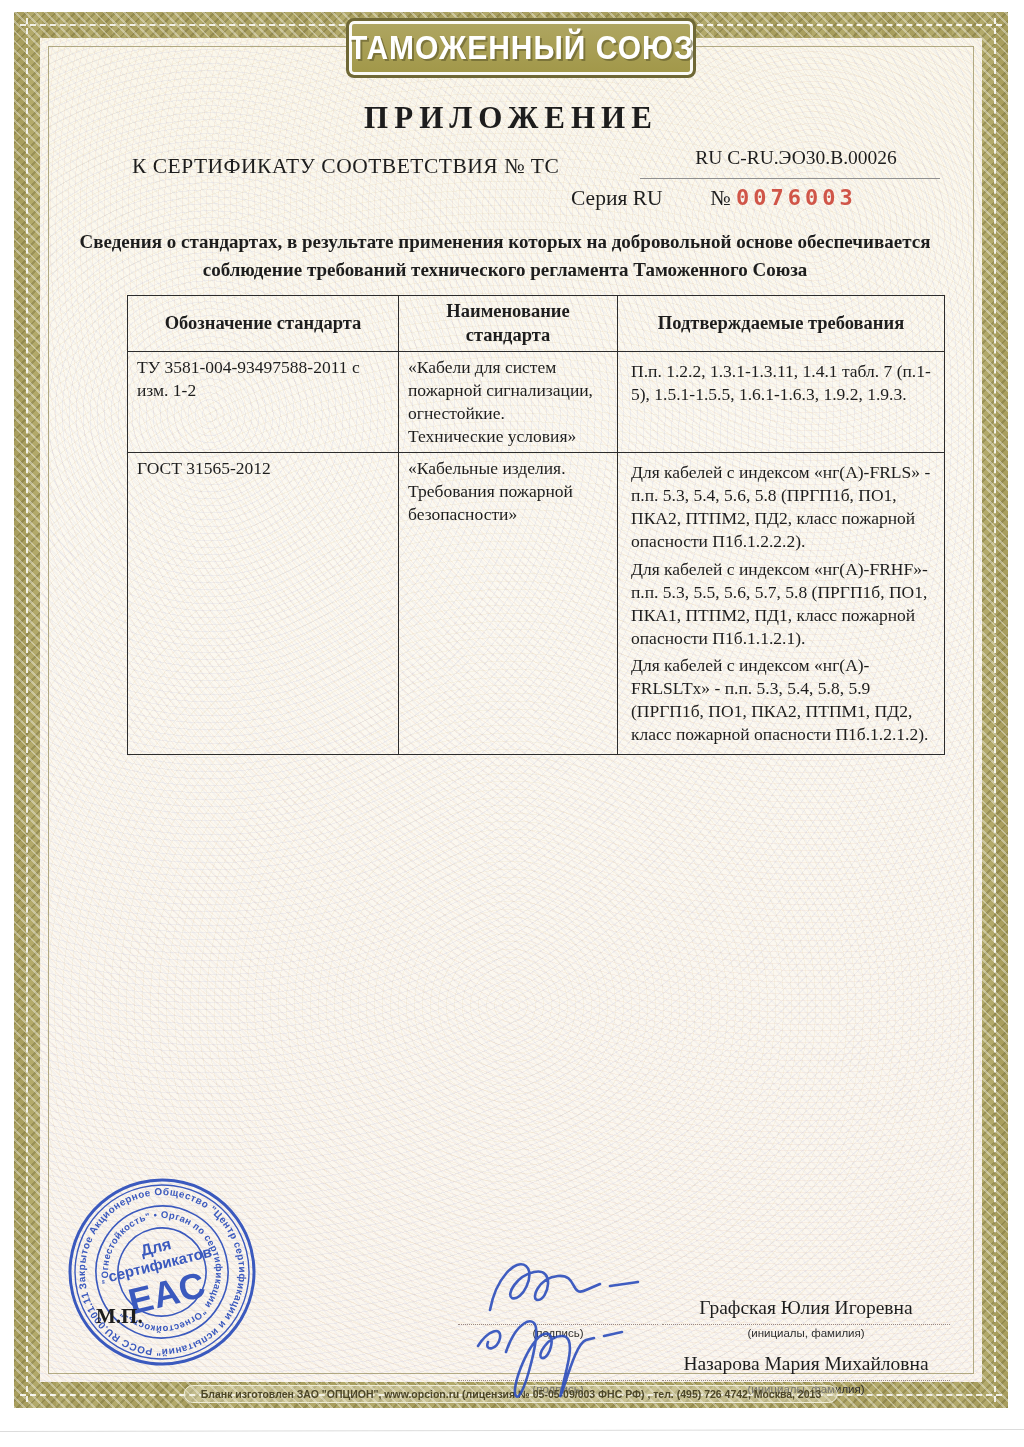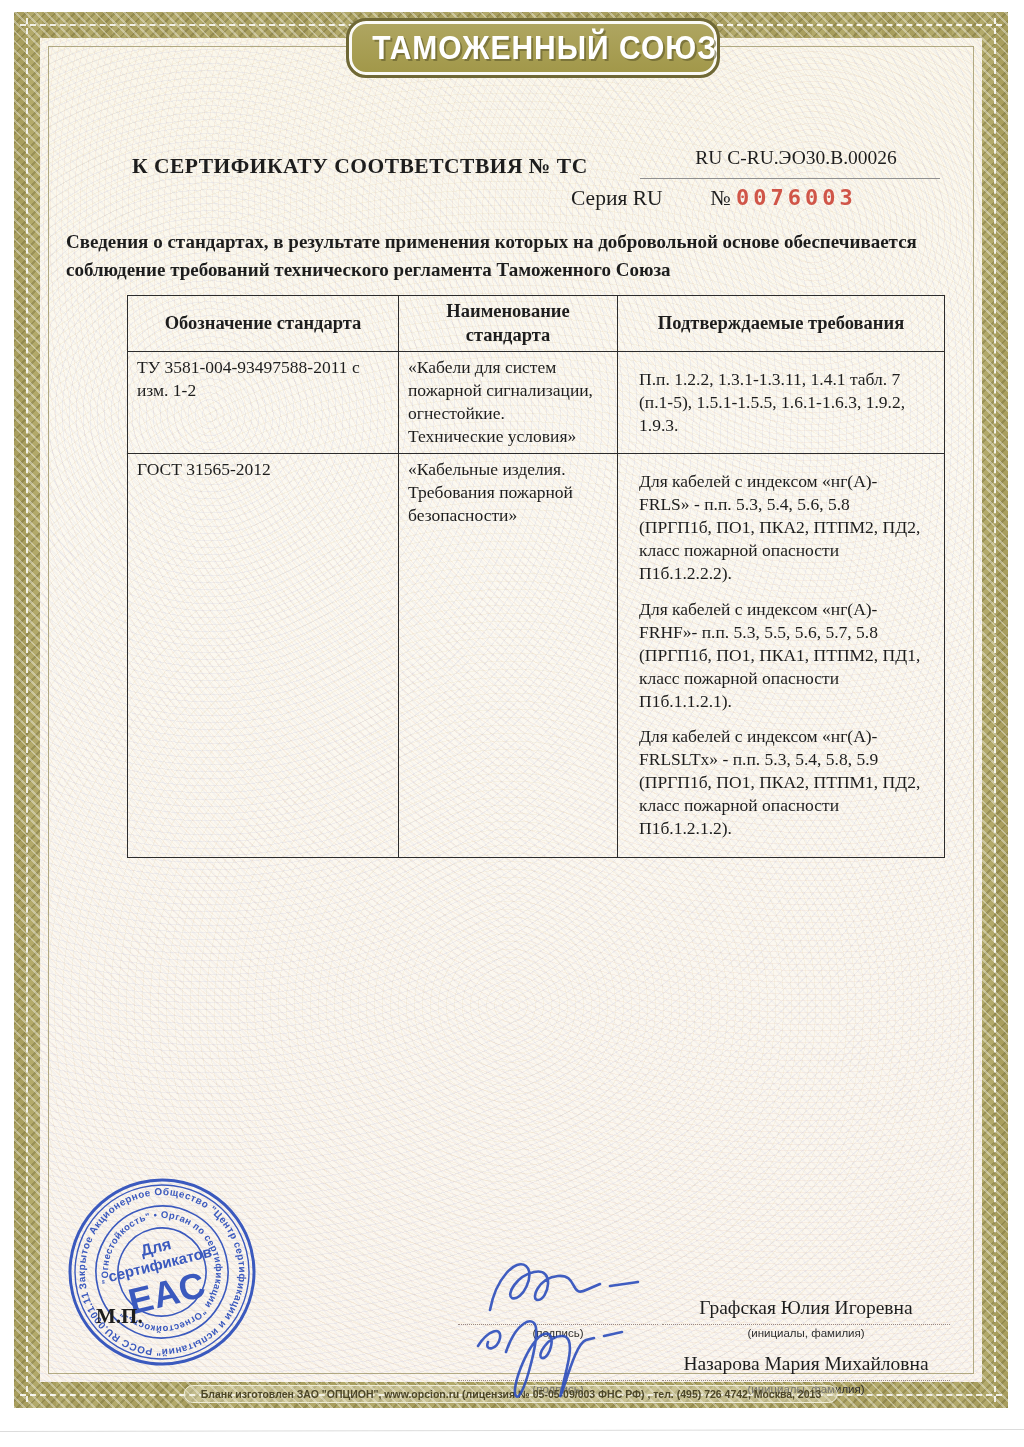--- a/index.html
+++ b/index.html
@@ -30,72 +30,72 @@
       repeating-linear-gradient(48deg, rgba(120,130,200,0.05) 0 2px, rgba(0,0,0,0) 2px 6px),
       linear-gradient(180deg,#fbf7ea 0%,#fcf9f0 30%,#fbf6ee 100%);
   }
   .inner-line{position:absolute;inset:8px;border:1px solid rgba(140,130,75,0.65);pointer-events:none;}
   .scan-line{position:absolute;left:0;top:1430px;width:100%;height:1px;background:rgba(60,60,60,0.18);transform:rotate(-0.12deg);}
 
   
   .banner{
     position:absolute;left:332px;top:6px;width:344px;height:54px;
     background:linear-gradient(180deg,#afa662 0%,#a19748 100%);
-    border:3px solid #6f6836;border-radius:20px;
+    border:3px solid #6f6836;border-radius:8px;
     box-shadow:inset 0 0 0 3px rgba(255,255,255,0.95);
-    display:flex;align-items:center;justify-content:flex-end;padding-left:24px;
+    display:flex;align-items:center;justify-content:flex-start;
   }
   .banner span{
     font-family:"Liberation Sans","DejaVu Sans",sans-serif;
     font-weight:800;font-size:30px;letter-spacing:1px;color:#ffffff;
     transform:scaleY(1.12);text-shadow:2px 2px 0 rgba(90,84,40,0.55);
     white-space:nowrap;
   }
 
   
   .title{
     position:absolute;left:0;top:88px;width:100%;text-align:center;
     font-size:31px;font-weight:700;letter-spacing:6px;
   }
   .subtitle{
     position:absolute;left:118px;top:142px;width:530px;
-    font-size:21.5px;font-weight:700;letter-spacing:0.5px;white-space:nowrap;
+    font-size:21.5px;font-weight:400;letter-spacing:0.5px;white-space:nowrap;
   }
   .certnum{
     position:absolute;left:632px;top:135px;width:300px;text-align:center;
     font-size:19.5px;font-weight:400;white-space:nowrap;
   }
   .certnum-line{position:absolute;left:626px;top:166px;width:300px;border-bottom:1px solid #8f8f8f;}
   .series-row{position:absolute;left:0;top:174px;width:100%;height:30px;font-size:21.5px;}
   .series-label{position:absolute;left:557px;}
   .series-no{position:absolute;left:696px;}
   .serial{
     position:absolute;left:722px;top:-1px;
     font-family:"DejaVu Sans Mono","Liberation Mono",monospace;
     font-weight:700;font-size:22px;letter-spacing:4px;color:#d05548;
   }
   .intro{
-    position:absolute;left:52px;top:216px;width:866px;
+    position:absolute;left:58px;top:216px;width:866px;text-align:center;
     font-size:19px;font-weight:700;line-height:1.45;
   }
 
   
   .std-table{
     position:absolute;left:113px;top:283px;width:817px;height:460px;
     border-collapse:collapse;table-layout:fixed;
     font-size:17.5px;line-height:1.32;
   }
   .std-table th,.std-table td{
     border:1.6px solid #2c2c2c;padding:4px 9px;vertical-align:top;
     background:rgba(255,255,255,0.0);
   }
   .std-table th{font-size:18.5px;font-weight:700;text-align:center;vertical-align:middle;padding:3px 6px;}
   .col-desig{width:271px;} .col-name{width:219px;} .col-req{width:327px;}
   .pre{white-space:pre-line;}
-  .req p{margin:12px;}
+  .req p{margin:4px;}
 
   
   .stamp{position:absolute;left:34px;top:1146px;width:228px;height:228px;transform:rotate(-14deg);opacity:0.92;}
   .mp-label{position:absolute;left:82px;top:1292px;font-size:21px;font-weight:700;z-index:5;}
 
   
   .sig-role{
     position:absolute;left:214px;width:262px;
     font-size:17.5px;font-weight:700;line-height:1.35;white-space:pre-line;
   }
@@ -138,20 +138,21 @@
   <div class="frame-wave fw-right"></div>
 
   <div class="inner">
     <div class="inner-line"></div>
   </div>
 
   <div class="banner">
     <span>ТАМОЖЕННЫЙ СОЮЗ</span>
   </div>
 
+  <div class="title">ПРИЛОЖЕНИЕ</div>
   <div class="subtitle">К СЕРТИФИКАТУ СООТВЕТСТВИЯ  № ТС</div>
   <div class="certnum">RU C-RU.ЭО30.В.00026</div>
   <div class="certnum-line"></div>
   <div class="series-row">
     <span class="series-label">Серия RU</span>
     <span class="series-no">№</span>
     <span class="serial">0076003</span>
   </div>
   <div class="intro">Сведения о стандартах, в результате применения которых на добровольной основе обеспечивается соблюдение требований технического регламента Таможенного Союза</div>
 

